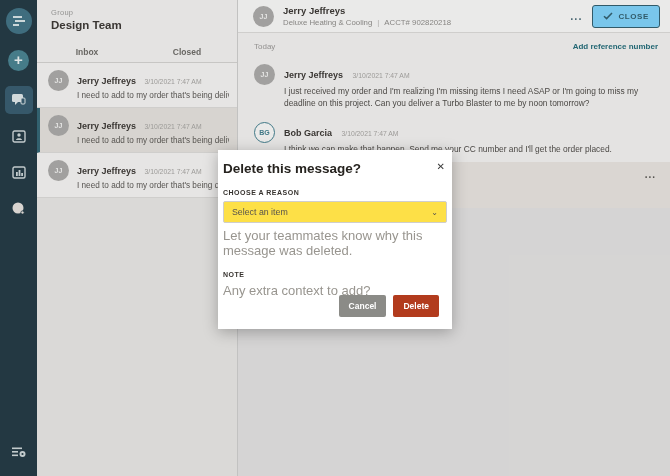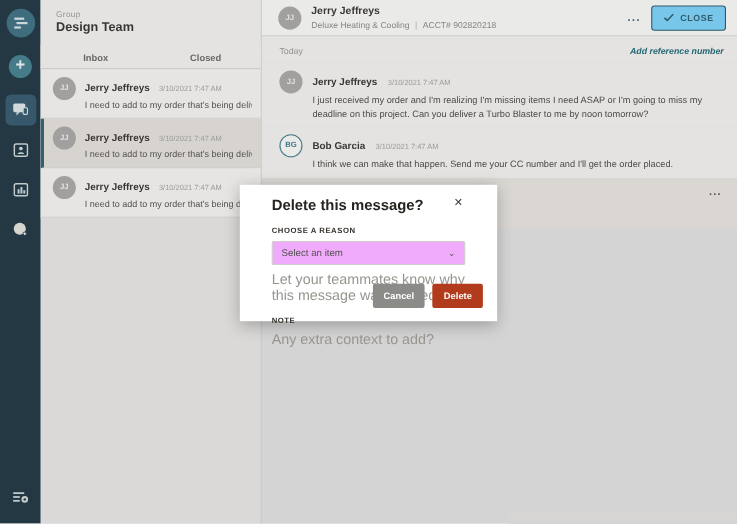--- a/index.html
+++ b/index.html
@@ -36,38 +36,38 @@
   .convo { position:absolute; left:238px; top:0; right:0; bottom:0; background:#e4e3e2; z-index:1; }
   .convo-head { height:33px; background:#fbfbfa; border-bottom:1px solid #dddcda; display:flex; align-items:center; padding:0 10px 0 15px; }
   .ch-meta { margin-left:9px; flex:1; }
   .ch-name { font-size:9.5px; font-weight:bold; color:#37332f; }
   .ch-sub { font-size:7.8px; color:#8c8a87; margin-top:2px; }
   .ch-sub .sep { margin:0 5px; color:#b5b3b0; }
   .ellipsis-btn { color:#4b6b77; font-size:11px; font-weight:bold; letter-spacing:1px; padding:0 10px; cursor:pointer; line-height:10px; }
   .close-btn { border:1px solid #2d5b6b; border-radius:3px; background:#7dd3fc; color:#2d5b6b; font-size:8px; font-weight:bold; letter-spacing:.6px; padding:6px 10px; display:flex; align-items:center; gap:5px; cursor:pointer; }
   .date-row { display:flex; justify-content:space-between; align-items:center; background:#f4f3f2; padding:9px 12px 6px 16px; }
   .date-label { font-size:8px; color:#9a9896; }
-  .add-ref { font-size:8px; font-weight:bold; color:#1d6977; cursor:pointer;font-style:italic; }
+  .add-ref { font-size:8px; font-weight:bold; color:#1d6977; cursor:pointer; }
   .msg { background:#f4f3f2; display:flex; gap:9px; padding:7px 14px 6px 16px; }
   .msg.highlighted { background:#e9e5e0; }
   .msg-body { flex:1; }
   .msg-name { font-size:9px; font-weight:bold; color:#37332f; }
   .msg-ts { font-size:6.8px; color:#a5a3a0; margin-left:5px; }
   .msg-text { font-size:8.4px; color:#4b4razz; color:#4a4743; margin-top:3px; line-height:1.45; max-width:400px; }
   .msg-actions { color:#55534f; font-size:10px; font-weight:bold; letter-spacing:1px; cursor:pointer; align-self:flex-start; }
   .avatar.outline { background:#fbfbfa; border:1px solid #3f7d8d; color:#3f7d8d; }
 
   
   .overlay { position:absolute; inset:0; background:rgba(90,90,90,0.10); z-index:5; }
-  .modal { position:absolute; left:218px; top:168px; width:234px; height:124px; background:#ffffff; box-shadow:0 3px 14px rgba(0,0,0,0.28); z-index:10; padding:11px 29px 12px; }
+  .modal { position:absolute; left:218px; top:150px; width:234px; height:179px; background:#ffffff; box-shadow:0 3px 14px rgba(0,0,0,0.28); z-index:10; padding:11px 5px 12px; }
   .modal-title-row { display:flex; justify-content:space-between; align-items:flex-start; }
   .modal-title { font-size:13.5px; font-weight:bold; color:#26231f; }
   .modal-close { font-size:10px; color:#3a3a3a; cursor:pointer; padding:1px 2px; line-height:10px; }
   .field-label { font-size:7px; font-weight:bold; color:#37332f; letter-spacing:.5px; margin-top:13px; }
-  .select-box { margin-top:5px; border:1px solid #cfcecc; border-radius:2px; background:#f0abfc; height:22px; display:flex; align-items:center; justify-content:space-between; padding:0 8px; cursor:pointer; }
+  .select-box { margin-top:5px; border:1px solid #cfcecc; border-radius:2px; background:#fde047; height:22px; display:flex; align-items:center; justify-content:space-between; padding:0 8px; cursor:pointer; }
   .select-value { font-size:8.8px; color:#55524e; }
   .chev { font-size:8px; color:#55524e; }
   .helper { font-size:13px; color:#98958f; margin-top:5px; }
   .note-input { margin-top:5px; width:100%; border:1px solid #cfcecc; border-radius:2px; height:22px; padding:0 8px; font-size:8.8px; color:#55524e; font-family:"Liberation Sans", sans-serif; outline:none; }
   .note-input::placeholder { color:#a8a5a0; }
   .modal-btns { position:absolute; right:13px; bottom:12px; display:flex; gap:7px; }
   .btn { border:none; border-radius:2px; color:#fff; font-size:8.5px; font-weight:bold; padding:6px 10px; cursor:pointer; font-family:"Liberation Sans", sans-serif;margin-top:44px; }
   .btn-cancel { background:#8b8b87; }
   .btn-delete { background:#b23b1d; }
 

